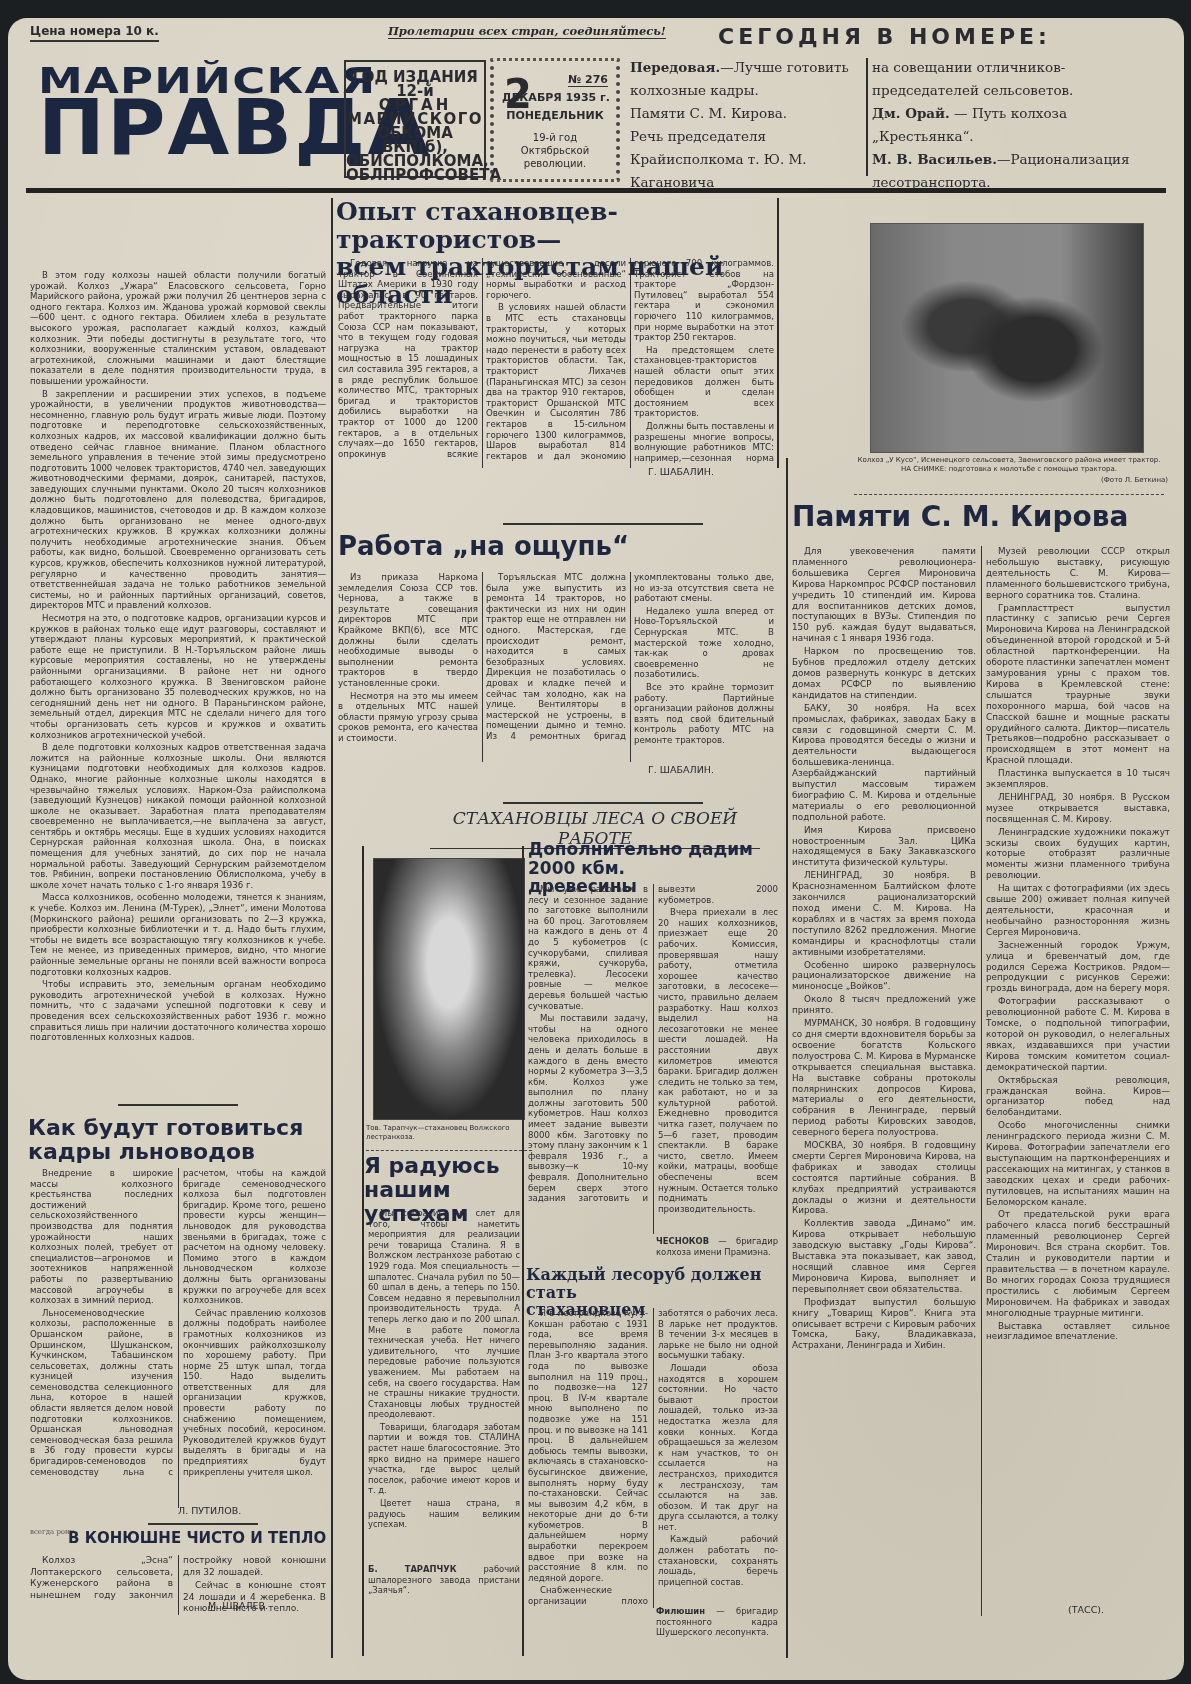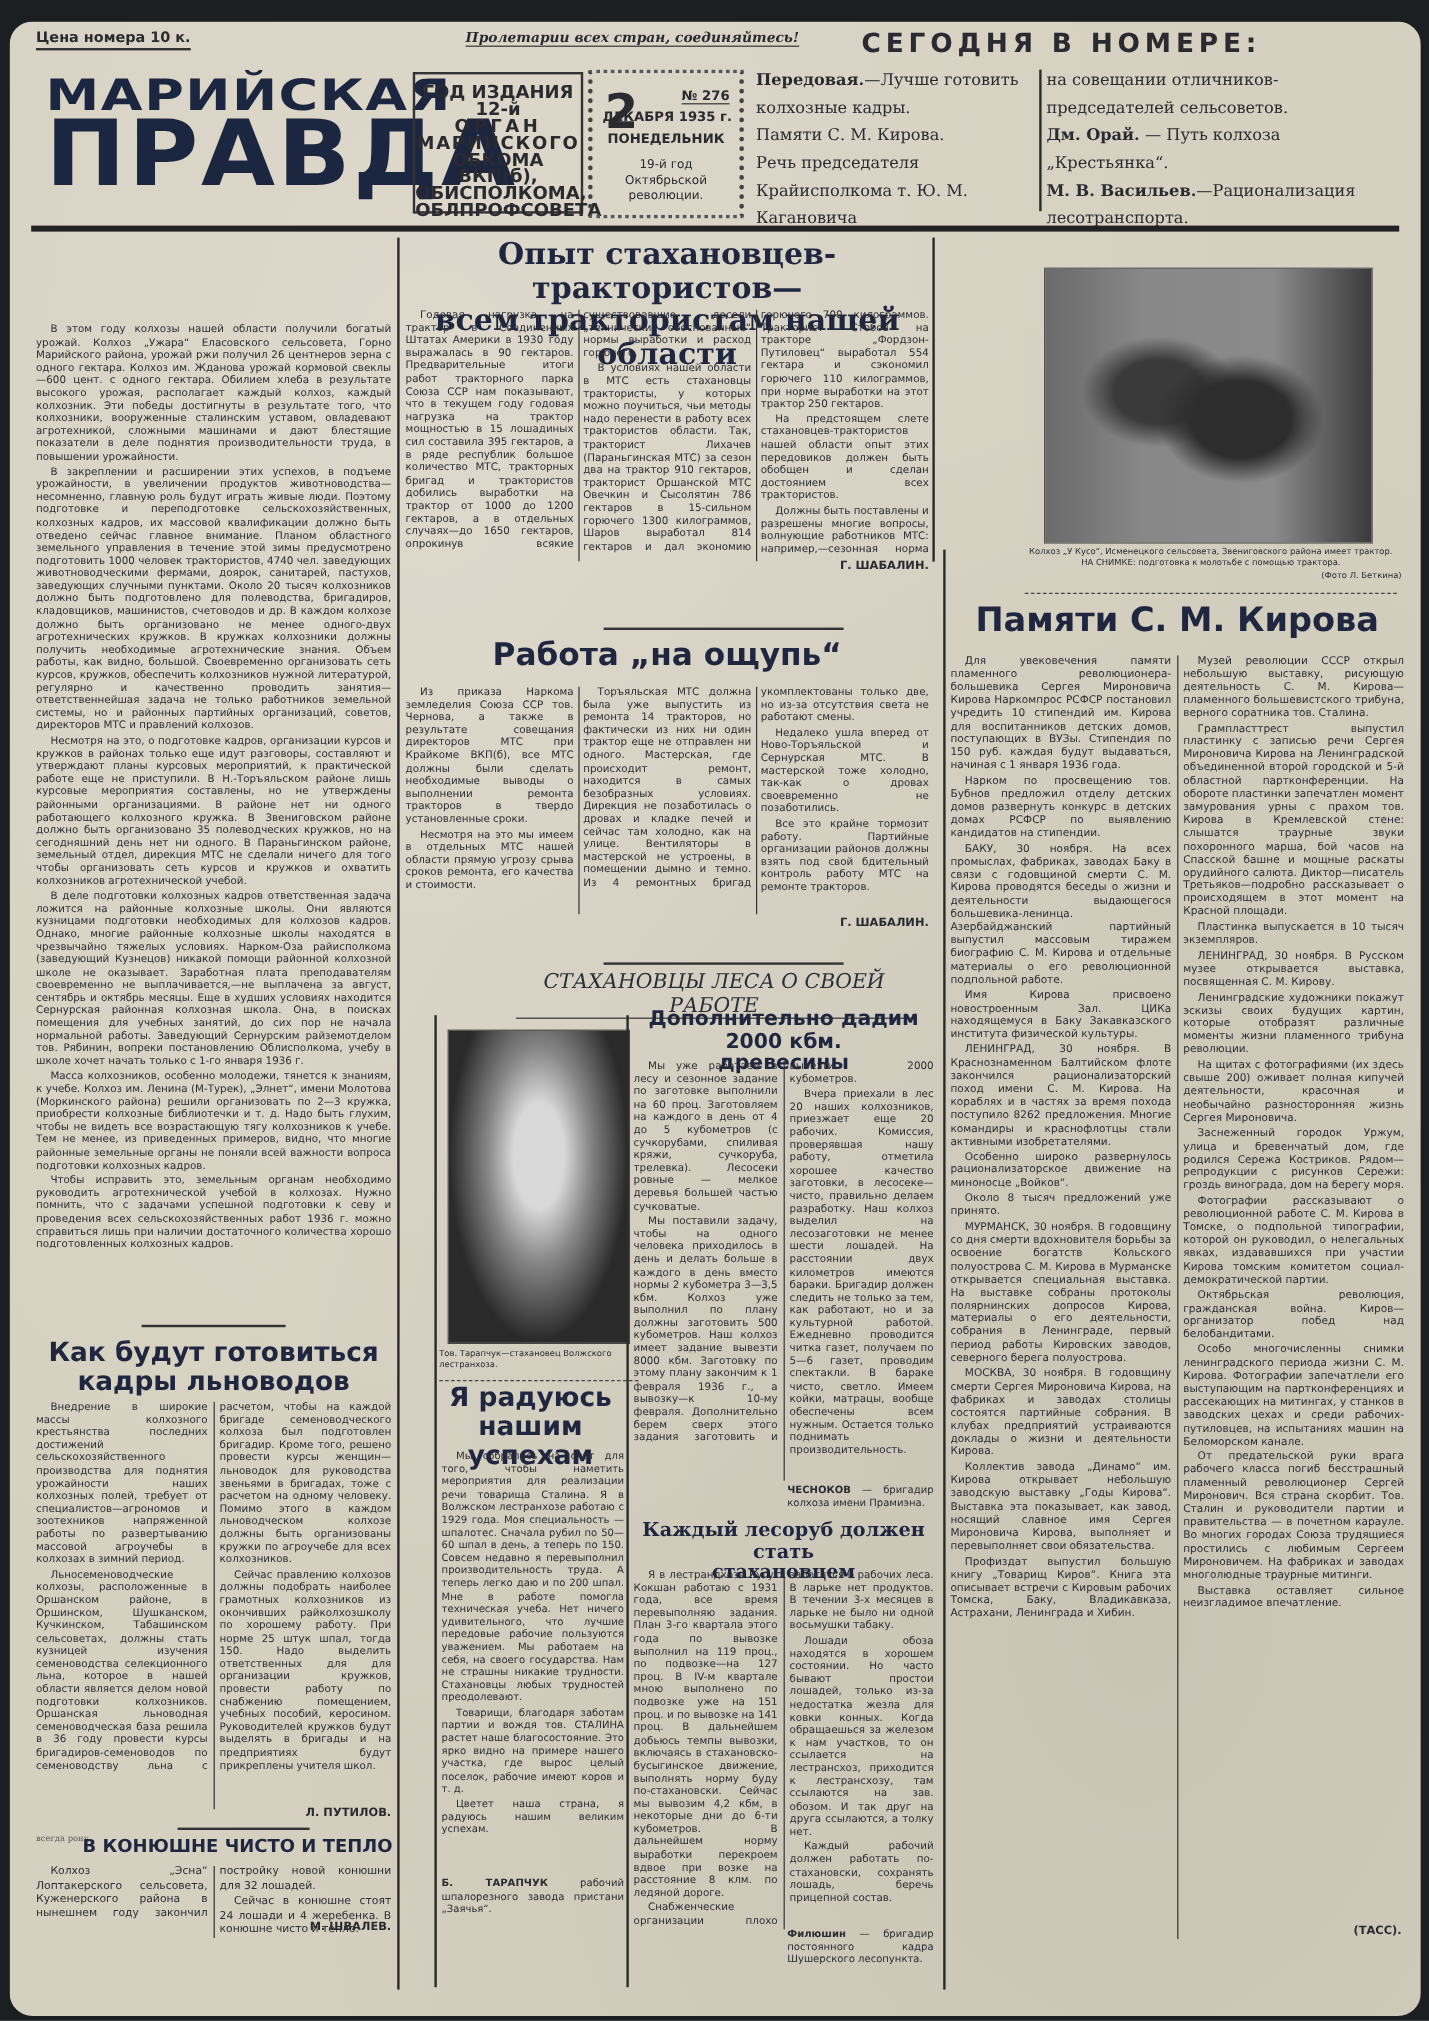--- a/index.html
+++ b/index.html
@@ -18,33 +18,33 @@
   .datebox .num{position:absolute;right:8px;top:12px;font-size:11px;font-weight:bold;border-bottom:1.5px solid #333;}
   .datebox .month{position:absolute;right:6px;top:30px;font-size:11px;font-weight:bold;}
   .datebox .wd{position:absolute;left:0;right:0;top:48px;font-size:11px;font-weight:bold;}
   .datebox .rev{position:absolute;left:4px;right:4px;top:70px;font-size:10px;line-height:13px;}
   .today-title{left:710px;top:6px;font-family:"DejaVu Sans",sans-serif;font-size:22px;font-weight:900;letter-spacing:4px;}
   .today-col{font-size:13.5px;line-height:23px;}
   .today-col b{font-weight:bold;}
   .vline{background:#2b2b2b;width:1.5px;}
   .thickbar{background:#222;height:5px;}
   .h-serif{font-family:"DejaVu Serif",serif;text-align:center;color:#2a2d3a;line-height:1.05;}
-  .h-sans{font-family:"DejaVu Sans",sans-serif;font-weight:900;text-align:center;color:#1f2740;line-height:1.1;}
+  .h-sans{font-family:"DejaVu Sans",sans-serif;font-weight:900;text-align:left;color:#1f2740;line-height:1.1;}
   .body-text{font-family:"DejaVu Sans",sans-serif;font-size:8.6px;line-height:10.6px;text-align:justify;color:#2d2d33;}
   .body-text p{margin:0 0 2px 0;text-indent:12px;}
   .cols2{column-count:2;column-gap:10px;column-rule:1px solid #333;}
   .cols3{column-count:3;column-gap:8px;column-rule:1px solid #333;}
   .photo{background:
     radial-gradient(ellipse at 60% 55%, #2d2d2d 0 18%, transparent 30%),
     radial-gradient(ellipse at 35% 45%, #3a3a3a 0 15%, transparent 26%),
     linear-gradient(90deg,#6a6a6a 0%,#888 30%,#8a8a8a 70%,#3b3b3b 100%);
     border:1px solid #555;}
   .portrait{background:radial-gradient(ellipse at 50% 40%, #d8d8d8 0 20%, #888 40%, #2a2a2a 70%);border:1px solid #444;}
   .caption{font-family:"DejaVu Sans",sans-serif;font-size:7px;font-weight:normal;line-height:9px;text-align:center;}
-  .sig{font-family:"DejaVu Sans",sans-serif;font-size:9.5px;font-weight:bold;text-align:right;}
+  .sig{font-family:"DejaVu Sans",sans-serif;font-size:9.5px;font-weight:normal;text-align:left;}
   .rubric{font-family:"DejaVu Serif",serif;font-style:italic;font-size:17px;text-align:center;border-bottom:1px solid #333;color:#2a2d3a;}
   .dash-sep{height:0;border-top:1px dashed #444;}
 </style>
 </head>
 <body>
 
 <div class="page">
 
   <div class="abs price">Цена номера 10 к.</div>
   <div class="abs motto">Пролетарии всех стран, соединяйтесь!</div>

